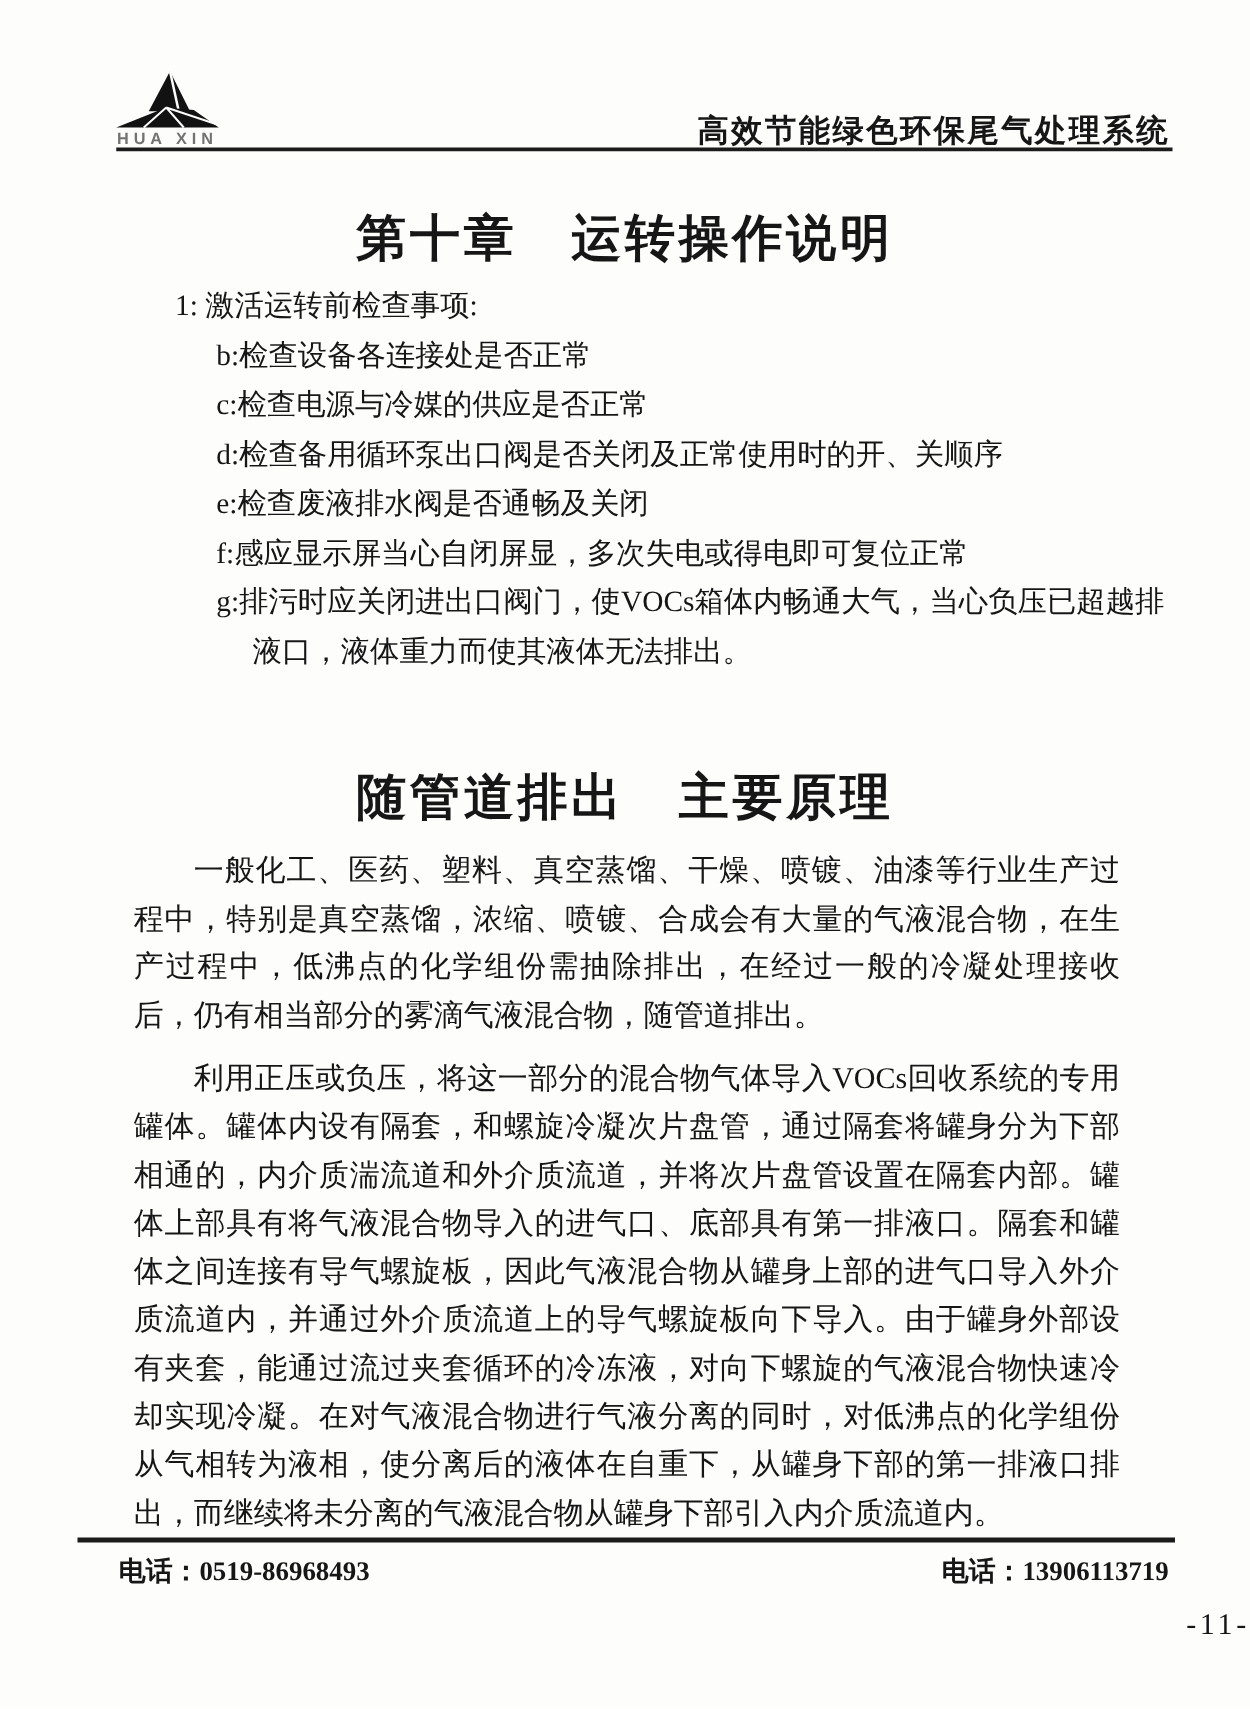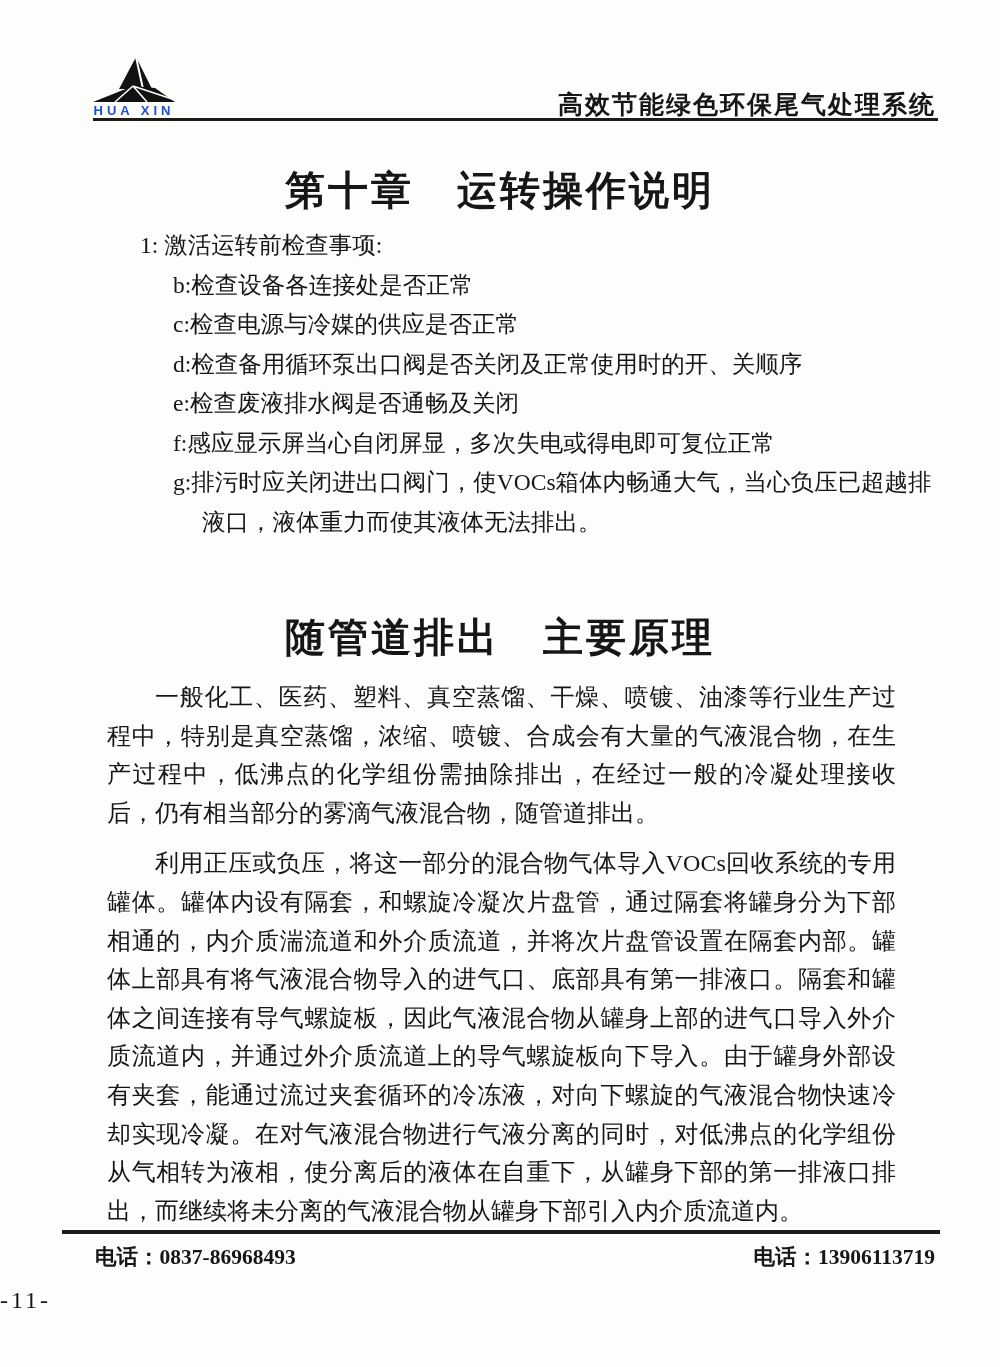--- a/index.html
+++ b/index.html
@@ -16,21 +16,21 @@
     position:absolute;left:93px;right:62px;top:118px;height:3px;
     background:#1b1b1b;
   }
   .logo{
     position:absolute;left:88px;top:56px;width:92px;text-align:center;
   }
   .logo svg{display:block;margin:0 auto;}
   .logo-text{
     font-family:"Liberation Sans","DejaVu Sans",sans-serif;
     font-weight:bold;font-size:13px;letter-spacing:4px;
-    color:#1d4ed8;margin-top:0px;white-space:nowrap;
+    color:#737373;margin-top:0px;white-space:nowrap;
   }
   .header-title{
     position:absolute;right:64px;top:88px;
     font-size:25px;font-weight:bold;letter-spacing:2px;
     white-space:nowrap;
   }
   
   .chapter-title{
     position:absolute;left:0;width:100%;text-align:center;
     font-size:40px;font-weight:bold;letter-spacing:3px;
@@ -58,21 +58,21 @@
   .footer-rule{
     position:absolute;left:62px;right:60px;top:1230px;height:4px;
     background:#1b1b1b;
   }
   .footer-row{
     position:absolute;left:95px;right:65px;top:1242px;
     display:flex;justify-content:space-between;align-items:baseline;
     font-size:21.5px;font-weight:bold;white-space:nowrap;
   }
   .page-number{
-    position:absolute;left:0;width:100%;top:1287px;text-align:left;
+    position:absolute;left:0;width:100%;top:1287px;text-align:right;
     font-size:24px;letter-spacing:3px;
   }
 </style>
 </head>
 <body>
 
 <div class="page">
 
   <div class="logo">
     <span>
@@ -102,18 +102,18 @@
 
   <div class="chapter-title ch11">随管道排出　主要原理</div>
 
   <div class="body-text">
     <p>一般化工、医药、塑料、真空蒸馏、干燥、喷镀、油漆等行业生产过程中，特别是真空蒸馏，浓缩、喷镀、合成会有大量的气液混合物，在生产过程中，低沸点的化学组份需抽除排出，在经过一般的冷凝处理接收后，仍有相当部分的雾滴气液混合物，随管道排出。</p>
     <p>利用正压或负压，将这一部分的混合物气体导入VOCs回收系统的专用罐体。罐体内设有隔套，和螺旋冷凝次片盘管，通过隔套将罐身分为下部相通的，内介质湍流道和外介质流道，并将次片盘管设置在隔套内部。罐体上部具有将气液混合物导入的进气口、底部具有第一排液口。隔套和罐体之间连接有导气螺旋板，因此气液混合物从罐身上部的进气口导入外介质流道内，并通过外介质流道上的导气螺旋板向下导入。由于罐身外部设有夹套，能通过流过夹套循环的冷冻液，对向下螺旋的气液混合物快速冷却实现冷凝。在对气液混合物进行气液分离的同时，对低沸点的化学组份从气相转为液相，使分离后的液体在自重下，从罐身下部的第一排液口排出，而继续将未分离的气液混合物从罐身下部引入内介质流道内。</p>
   </div>
 
   <div class="footer-rule"></div>
   <div class="footer-row">
-    <span>电话：0837-86968493</span>
+    <span>电话：0519-86968493</span>
     <span>电话：13906113719</span>
   </div>
   <div class="page-number">-11-</div>
 
 </div>
 
 </body></html>

